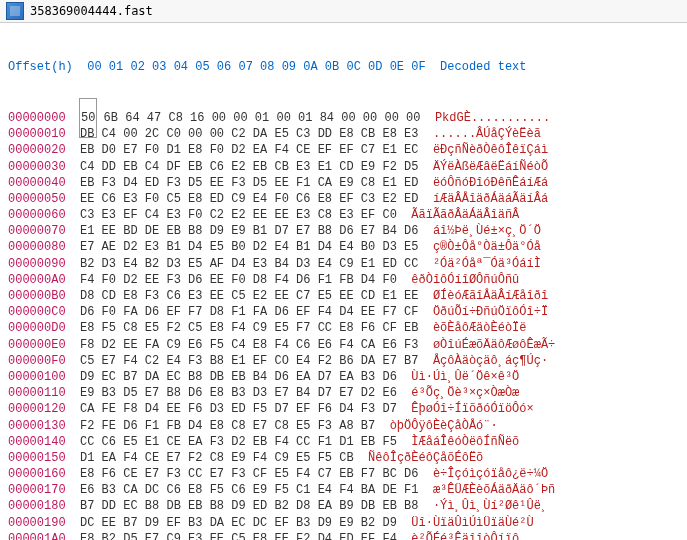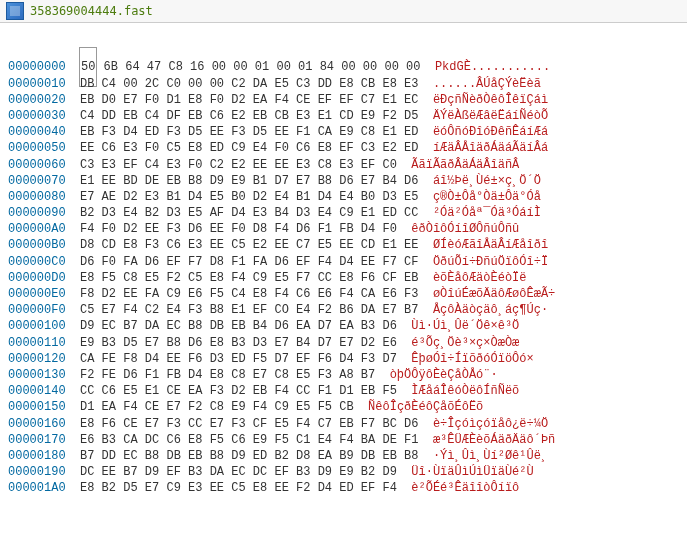--- a/index.html
+++ b/index.html
@@ -1,28 +1,29 @@
 <!DOCTYPE html>
 <html><head>
 <meta charset="utf-8">
 <style>
 body{margin:0;font:12px/1.4 Consolas,monospace;color:#333;background:#fff}
-.titlebar{display:flex;align-items:center;gap:6px;padding:2px 6px;border-bottom:1px solid #ccc;color:#4d7c0f;background:#f7f7f7}
+.titlebar{display:flex;align-items:center;gap:6px;padding:2px 6px;border-bottom:1px solid #ccc;color:#000000;background:#f7f7f7}
 .titlebar .icon{display:inline-block;width:16px;height:16px;background:linear-gradient(135deg,#4a90d9,#2d6bbf);border:1px solid #1c5a9e;position:relative}
 .titlebar .icon::after{content:"";position:absolute;inset:3px;background:#fff;opacity:.3}
 .hex{padding:4px 8px;white-space:pre;font-family:"Courier New",Consolas,monospace;font-size:12px;line-height:1.35}
 .hdr{color:#0066cc;margin-bottom:2px}
-.off{color:#0369a1}
+.off{color:#be185d}
 .b0{color:#333}
 .tx{color:#b91c1c}
 .cur{border:1px solid #999;padding:12px 1px;margin:-1px}
 </style>
 </head>
 <body>
 
 <div class="titlebar">
   <span class="icon"></span>
   <span>358369004444.fast</span>
 </div>
 
 <div class="hex">
+  <div class="hdr"><span>Offset(h)</span>  <span>00 01 02 03 04 05 06 07 08 09 0A 0B 0C 0D 0E 0F</span>  <span>Decoded text</span></div>
   <div id="rows"><div><span class="off">00000000</span>  <span class="b0"><span class="cur">50</span> 6B 64 47 C8 16 00 00 01 00 01 84 00 00 00 00</span>  <span class="tx">PkdGÈ...........</span></div><div><span class="off">00000010</span>  <span class="b0">DB C4 00 2C C0 00 00 C2 DA E5 C3 DD E8 CB E8 E3</span>  <span class="tx">......ÂÚåÇÝèËèã</span></div><div><span class="off">00000020</span>  <span class="b0">EB D0 E7 F0 D1 E8 F0 D2 EA F4 CE EF EF C7 E1 EC</span>  <span class="tx">ëÐçñÑèðÒêôÎêïÇáì</span></div><div><span class="off">00000030</span>  <span class="b0">C4 DD EB C4 DF EB C6 E2 EB CB E3 E1 CD E9 F2 D5</span>  <span class="tx">ÄÝëÀßëÆâëËáíÑéòÕ</span></div><div><span class="off">00000040</span>  <span class="b0">EB F3 D4 ED F3 D5 EE F3 D5 EE F1 CA E9 C8 E1 ED</span>  <span class="tx">ëóÔñóÐîóÐêñÊáíÆá</span></div><div><span class="off">00000050</span>  <span class="b0">EE C6 E3 F0 C5 E8 ED C9 E4 F0 C6 E8 EF C3 E2 ED</span>  <span class="tx">íÆäÂÅîäðÁäáÃäíÂá</span></div><div><span class="off">00000060</span>  <span class="b0">C3 E3 EF C4 E3 F0 C2 E2 EE EE E3 C8 E3 EF C0</span>  <span class="tx">ÃãïÃãðÂäÁäÂîäñÂ</span></div><div><span class="off">00000070</span>  <span class="b0">E1 EE BD DE EB B8 D9 E9 B1 D7 E7 B8 D6 E7 B4 D6</span>  <span class="tx">áî½Þë¸Ùé±×ç¸Ö´Ö</span></div><div><span class="off">00000080</span>  <span class="b0">E7 AE D2 E3 B1 D4 E5 B0 D2 E4 B1 D4 E4 B0 D3 E5</span>  <span class="tx">ç®Ò±Ôå°Òä±Ôä°Óå</span></div><div><span class="off">00000090</span>  <span class="b0">B2 D3 E4 B2 D3 E5 AF D4 E3 B4 D3 E4 C9 E1 ED CC</span>  <span class="tx">²Óä²Óåª¯Óä³ÓáíÌ</span></div><div><span class="off">000000A0</span>  <span class="b0">F4 F0 D2 EE F3 D6 EE F0 D8 F4 D6 F1 FB D4 F0</span>  <span class="tx">êðÒîôÓíîØÔñúÔñû</span></div><div><span class="off">000000B0</span>  <span class="b0">D8 CD E8 F3 C6 E3 EE C5 E2 EE C7 E5 EE CD E1 EE</span>  <span class="tx">ØÍèóÆãîÅäÂíÆåîðî</span></div><div><span class="off">000000C0</span>  <span class="b0">D6 F0 FA D6 EF F7 D8 F1 FA D6 EF F4 D4 EE F7 CF</span>  <span class="tx">ÖðúÕí÷ÐñúÖïôÓî÷Ï</span></div><div><span class="off">000000D0</span>  <span class="b0">E8 F5 C8 E5 F2 C5 E8 F4 C9 E5 F7 CC E8 F6 CF EB</span>  <span class="tx">èõÈåôÆäòÈéòÏë</span></div><div><span class="off">000000E0</span>  <span class="b0">F8 D2 EE FA C9 E6 F5 C4 E8 F4 C6 E6 F4 CA E6 F3</span>  <span class="tx">øÒîúÉæõÄäôÆøôÊæÃ÷</span></div><div><span class="off">000000F0</span>  <span class="b0">C5 E7 F4 C2 E4 F3 B8 E1 EF CO E4 F2 B6 DA E7 B7</span>  <span class="tx">ÅçôÀäòçäô¸áç¶Úç·</span></div><div><span class="off">00000100</span>  <span class="b0">D9 EC B7 DA EC B8 DB EB B4 D6 EA D7 EA B3 D6</span>  <span class="tx">Ùì·Úì¸Ûë´Öê×ê³Ö</span></div><div><span class="off">00000110</span>  <span class="b0">E9 B3 D5 E7 B8 D6 E8 B3 D3 E7 B4 D7 E7 D2 E6</span>  <span class="tx">é³Õç¸Öè³×ç×ÒæÒæ</span></div><div><span class="off">00000120</span>  <span class="b0">CA FE F8 D4 EE F6 D3 ED F5 D7 EF F6 D4 F3 D7</span>  <span class="tx">ÊþøÓî÷ÍïõðóÓïöÔó×</span></div><div><span class="off">00000130</span>  <span class="b0">F2 FE D6 F1 FB D4 E8 C8 E7 C8 E5 F3 A8 B7</span>  <span class="tx">òþÖÔÿôÈèÇåÒÅó¨·</span></div><div><span class="off">00000140</span>  <span class="b0">CC C6 E5 E1 CE EA F3 D2 EB F4 CC F1 D1 EB F5</span>  <span class="tx">ÌÆåáÎêóÒëôÍñÑëõ</span></div><div><span class="off">00000150</span>  <span class="b0">D1 EA F4 CE E7 F2 C8 E9 F4 C9 E5 F5 CB</span>  <span class="tx">ÑêôÎçðÈéôÇåõÉôËõ</span></div><div><span class="off">00000160</span>  <span class="b0">E8 F6 CE E7 F3 CC E7 F3 CF E5 F4 C7 EB F7 BC D6</span>  <span class="tx">è÷Îçóìçóïåô¿ë÷¼Ö</span></div><div><span class="off">00000170</span>  <span class="b0">E6 B3 CA DC C6 E8 F5 C6 E9 F5 C1 E4 F4 BA DE F1</span>  <span class="tx">æ³ÊÜÆÈèõÁäðÄäô´Þñ</span></div><div><span class="off">00000180</span>  <span class="b0">B7 DD EC B8 DB EB B8 D9 ED B2 D8 EA B9 DB EB B8</span>  <span class="tx">·Ýì¸Ûì¸Ùí²Øê¹Ûë¸</span></div><div><span class="off">00000190</span>  <span class="b0">DC EE B7 D9 EF B3 DA EC DC EF B3 D9 E9 B2 D9</span>  <span class="tx">Üî·ÙïäÛìÚìÜïäÙé²Ù</span></div><div><span class="off">000001A0</span>  <span class="b0">E8 B2 D5 E7 C9 E3 EE C5 E8 EE F2 D4 ED EF F4</span>  <span class="tx">è²ÕÉé³ÊäîîòÔíïô</span></div></div>
 </div>
 
 </body></html>

